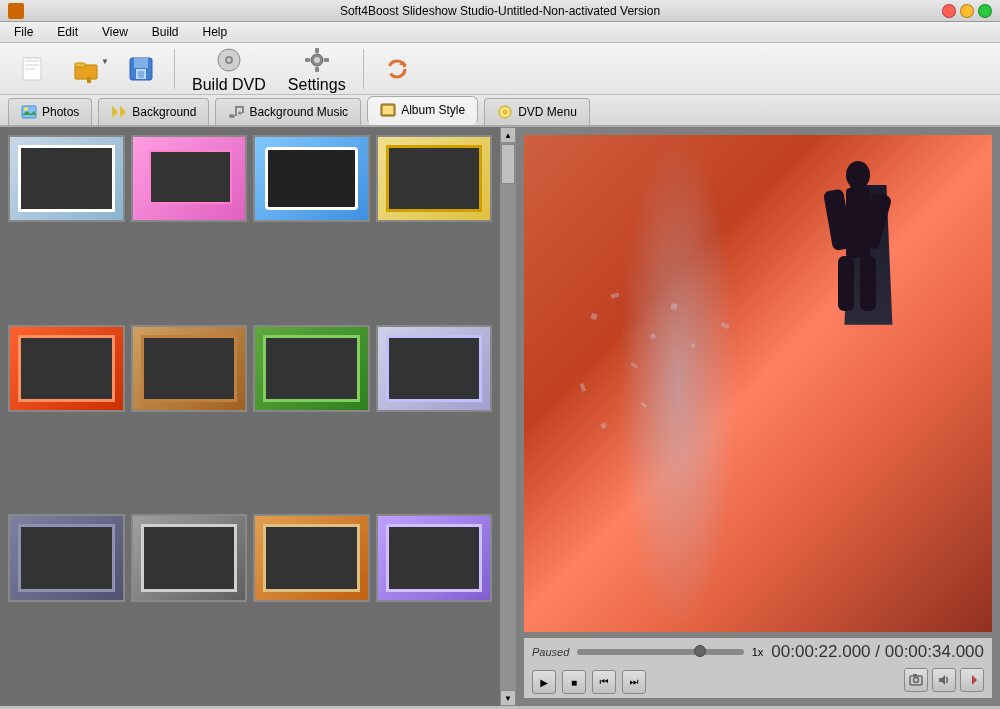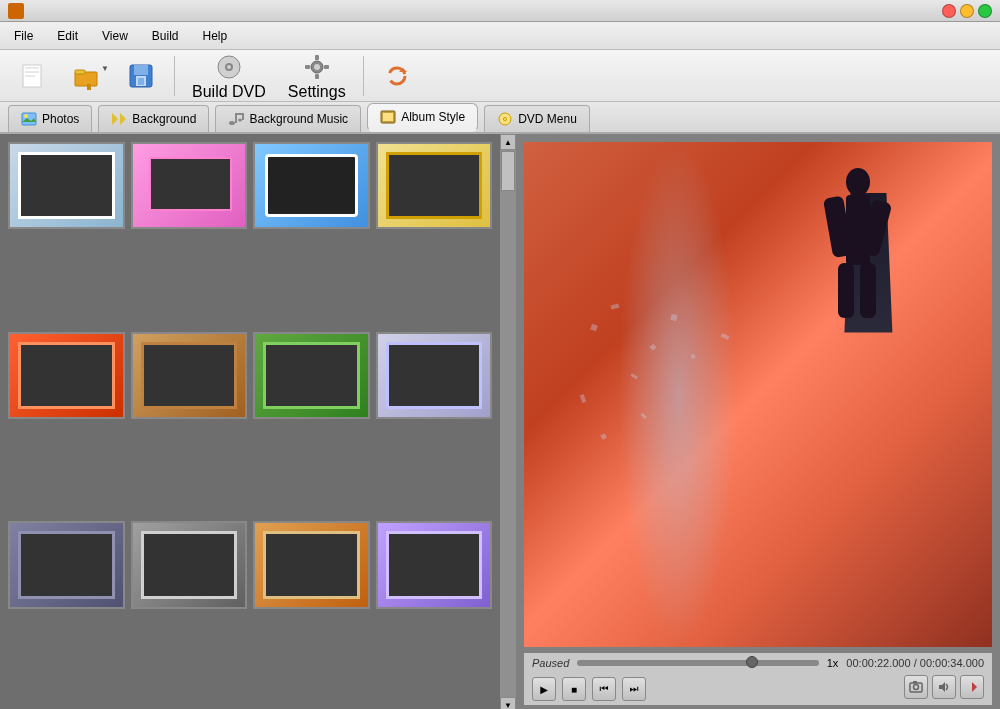--- a/index.html
+++ b/index.html
@@ -8,21 +8,21 @@
     
     #titlebar { background: linear-gradient(to bottom, #e8e8e8, #d0d0d0); height: 22px; display: flex; align-items: center; justify-content: center; font-size: 12px; border-bottom: 1px solid #999; position: relative; }
     #titlebar .win-controls { position: absolute; right: 8px; display: flex; gap: 4px; }
     .win-btn { width: 14px; height: 14px; border-radius: 50%; border: 1px solid rgba(0,0,0,0.3); cursor: pointer; }
     .win-btn.close { background: #ff5f57; }
     .win-btn.min { background: #ffbd2e; }
     .win-btn.max { background: #28c940; }
     #titlebar .app-icon { position: absolute; left: 8px; width: 16px; height: 16px; background: #cc6600; border-radius: 2px; }
 
     
-    #menubar { background: linear-gradient(to bottom, #f0f0f0, #e0e0e0); height: 28px; display: flex; align-items: center; padding: 0 8px; border-bottom: 1px solid #bbb; gap: 12px; }
+    #menubar { background: linear-gradient(to bottom, #f0f0f0, #e0e0e0); height: 21px; display: flex; align-items: center; padding: 0 8px; border-bottom: 1px solid #bbb; gap: 12px; }
     .menu-item { font-size: 12px; cursor: pointer; padding: 2px 6px; }
 
     
     #toolbar { background: linear-gradient(to bottom, #f5f5f5, #e5e5e5); height: 52px; display: flex; align-items: center; padding: 0 8px; border-bottom: 1px solid #bbb; gap: 4px; }
     .tool-btn { display: flex; flex-direction: column; align-items: center; justify-content: center; padding: 4px 8px; cursor: pointer; border: 1px solid transparent; border-radius: 3px; min-width: 40px; }
     .tool-icon { width: 32px; height: 32px; display: flex; align-items: center; justify-content: center; }
     .tool-label { font-size: 16px; }
     .toolbar-separator { width: 1px; height: 40px; background: #bbb; margin: 0 4px; }
 
     
@@ -72,30 +72,31 @@
     #preview-area { flex: 1; background: #000; position: relative; overflow: hidden; }
     #preview-bg { width: 100%; height: 100%; background: linear-gradient(135deg, #d06040 0%, #c04020 30%, #ff8060 50%, #e06040 70%, #903020 100%); position: relative; }
     .preview-figure { position: absolute; right: 20%; top: 10%; width: 60px; height: 140px; background: linear-gradient(to bottom, #1a1a2a, #2a2a3a); clip-path: polygon(20% 0%, 80% 0%, 90% 100%, 10% 100%); }
     .preview-splash { position: absolute; left: 20%; top: 0; width: 120px; height: 100%; background: radial-gradient(ellipse, rgba(180,180,200,0.6) 0%, transparent 70%); }
     #preview-controls { background: #c8c8c8; padding: 4px 8px; }
     .preview-status { display: flex; align-items: center; gap: 8px; margin-bottom: 4px; }
     .status-text { font-size: 11px; color: #333; font-style: italic; }
     .speed-label { font-size: 11px; }
     .seek-bar { flex: 1; height: 6px; background: #888; border-radius: 3px; position: relative; }
     .seek-thumb { position: absolute; top: -4px; left: 70%; width: 12px; height: 12px; background: #666; border: 1px solid #444; border-radius: 50%; }
-    .time-text { font-size: 11px; color: #333; }
+    .time-text { font-size: 17px; color: #333; }
     .playback-btns { display: flex; align-items: center; gap: 6px; padding-top: 4px; }
     .pb-btn { width: 24px; height: 24px; background: linear-gradient(to bottom, #e0e0e0, #c0c0c0); border: 1px solid #888; border-radius: 3px; display: flex; align-items: center; justify-content: center; cursor: pointer; font-size: 10px; }
     .vol-controls { display: flex; gap: 4px; align-items: center; }
   </style>
 </head>
 <body>
 
 <div id="titlebar">
   <div class="app-icon"></div>
+  <span>Soft4Boost Slideshow Studio-Untitled-Non-activated Version</span>
   <div class="win-controls">
     <div class="win-btn close"></div>
     <div class="win-btn min"></div>
     <div class="win-btn max"></div>
   </div>
 </div>
 
 <div id="menubar">
   <span class="menu-item">File</span>
   <span class="menu-item">Edit</span>

